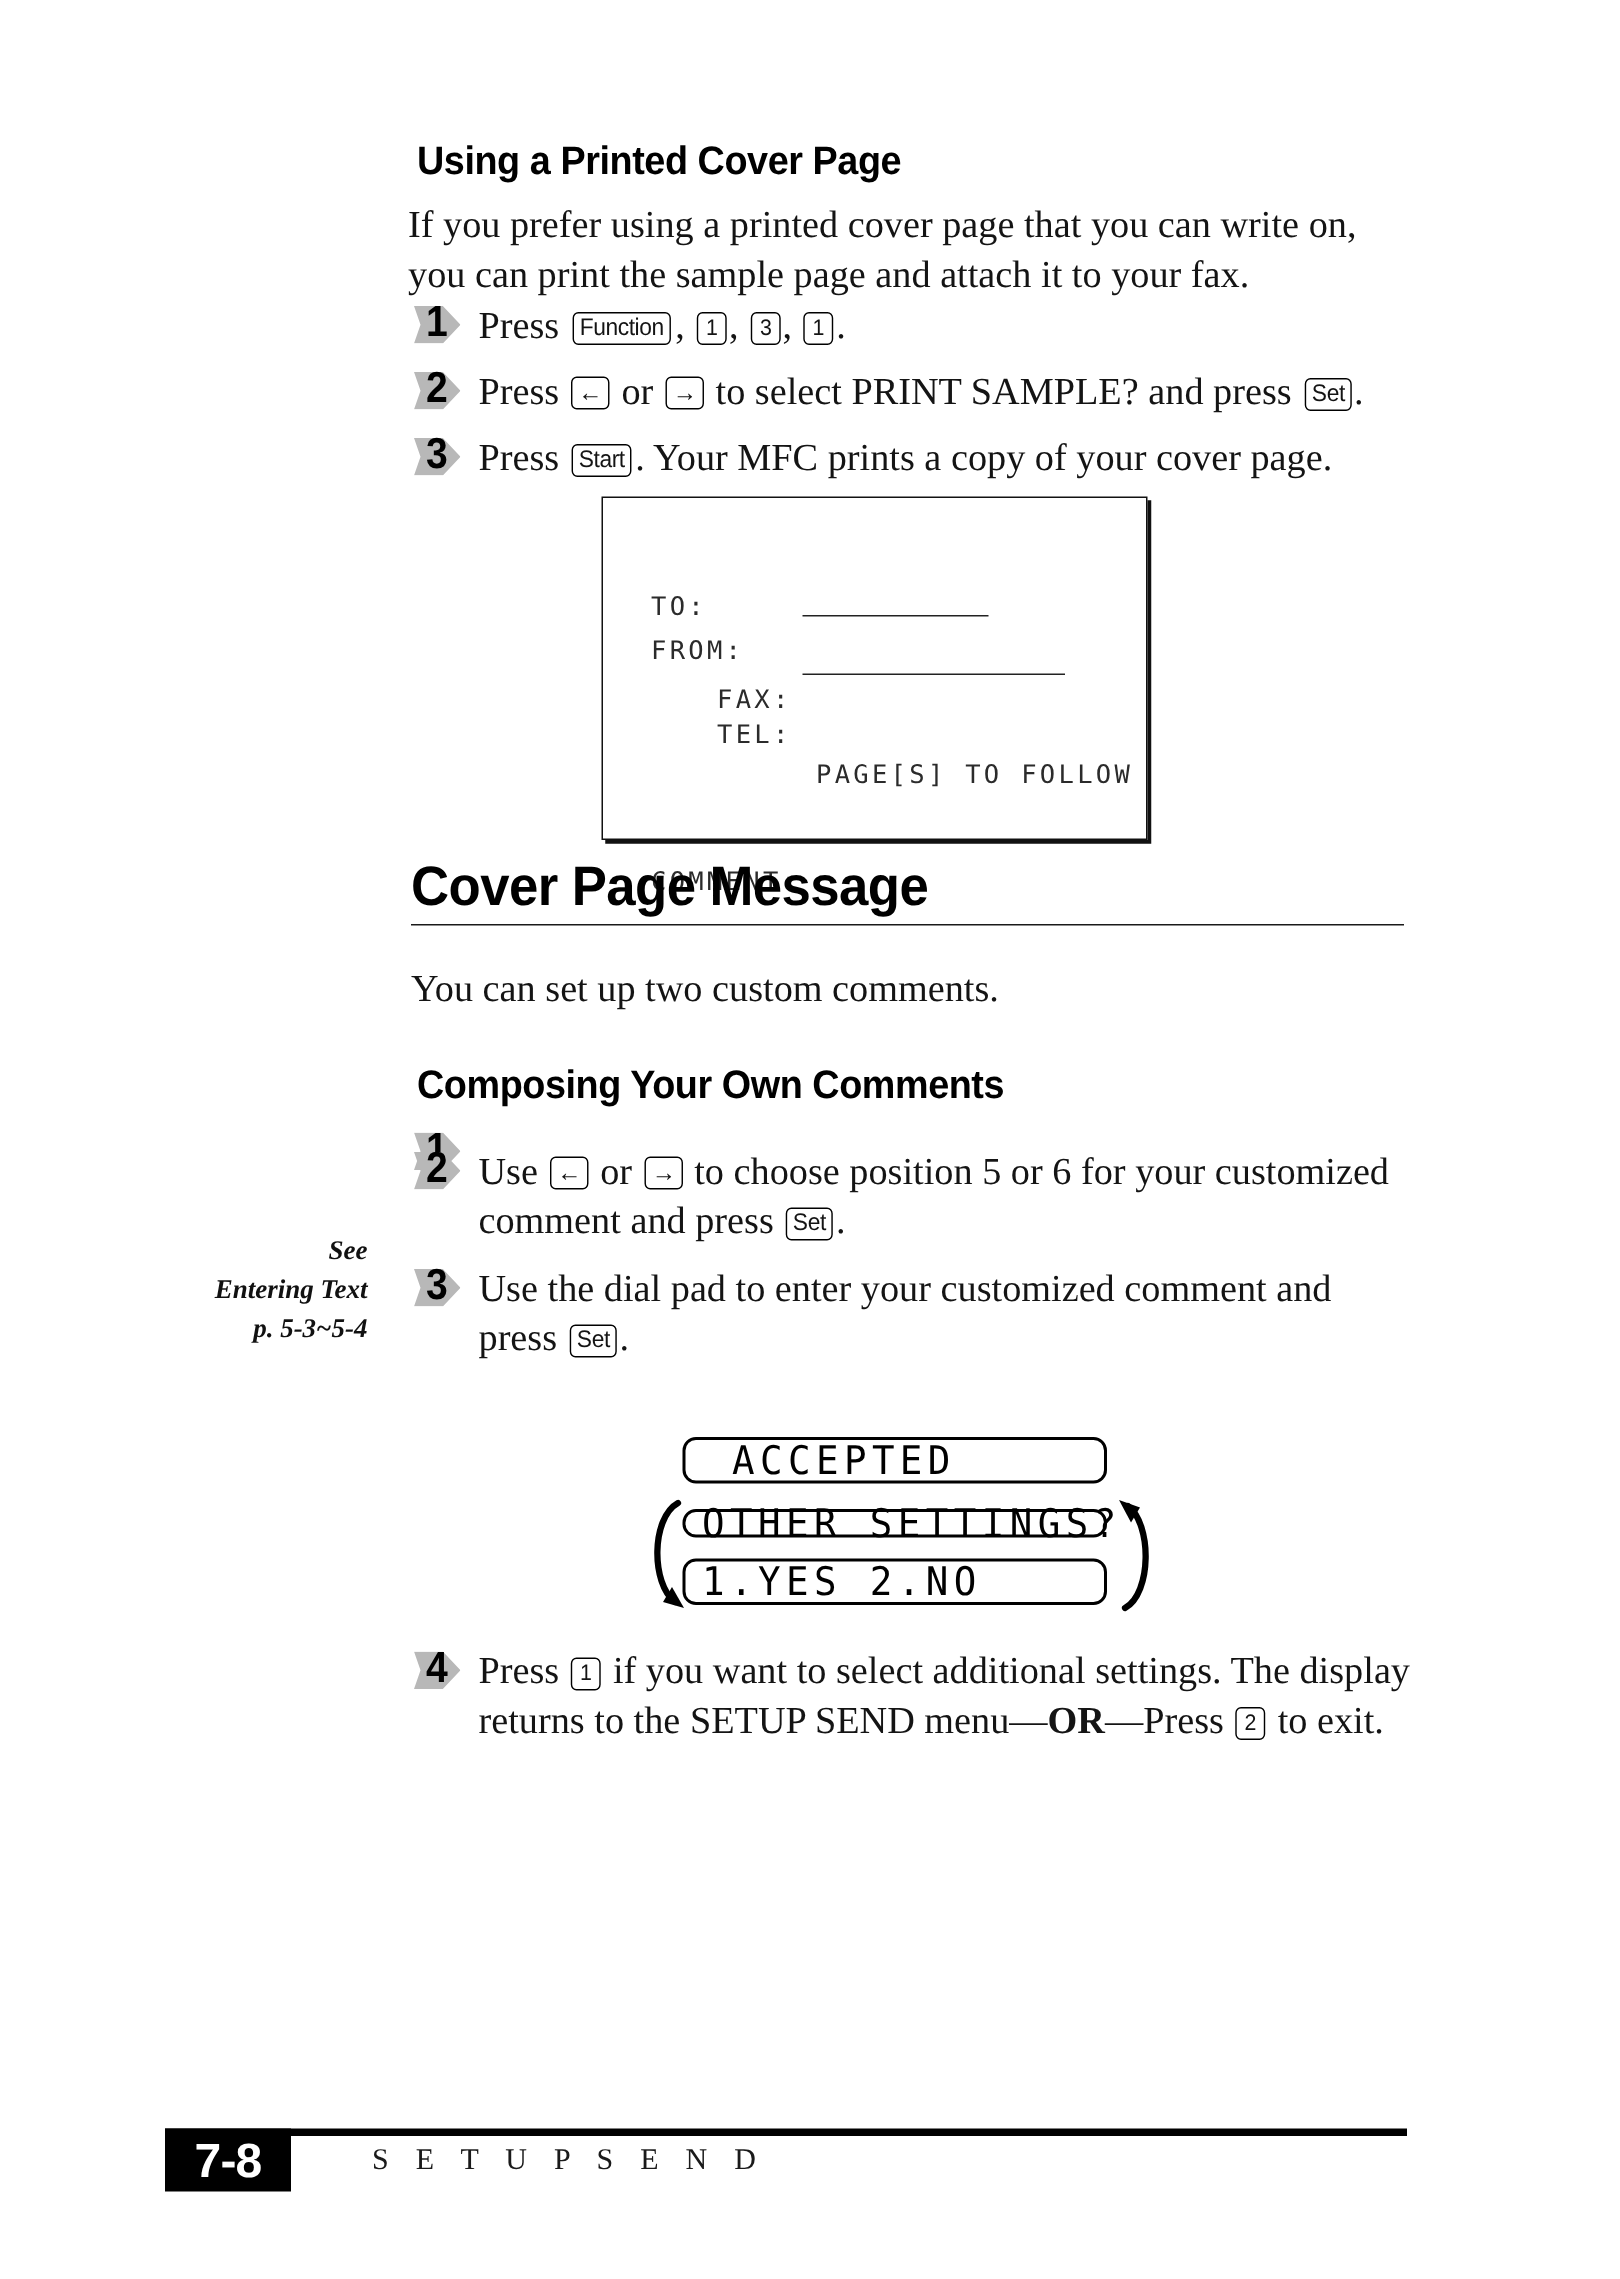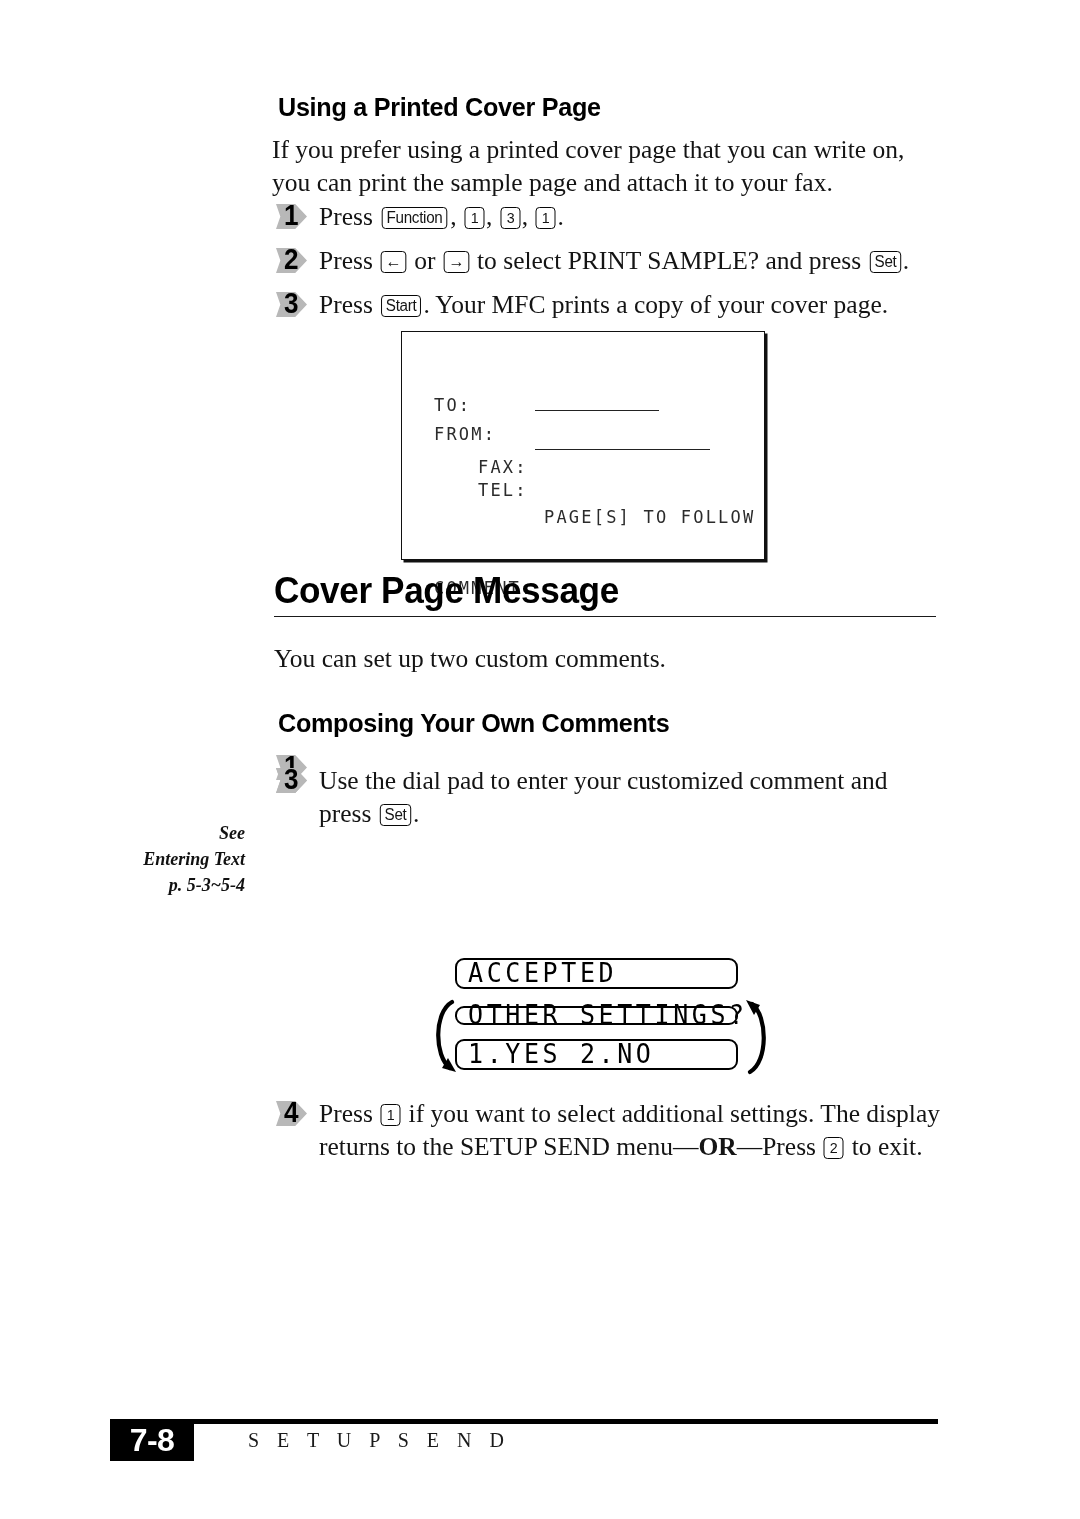--- a/index.html
+++ b/index.html
@@ -279,34 +279,41 @@
       <span class="flag"></span>
       <span class="num">1</span>
     </span>
   </div>
 
   <div class="step body-text" style="margin-top:13px;">
     <span class="step-marker">
       <span class="flag"></span>
       <span class="num">2</span>
     </span>
+    <span>Use
+      <span class="key arrow">←</span>
+      or
+      <span class="key arrow">→</span>
+      to choose position 5 or 6 for your customized comment and press
+      <span class="key">Set</span>.
+    </span>
   </div>
 
   <div class="step body-text" style="margin-top:12px;">
     <span class="step-marker">
       <span class="flag"></span>
       <span class="num">3</span>
     </span>
     <span>Use the dial pad to enter your customized comment and press
       <span class="key">Set</span>.
     </span>
   </div>
 </div>
 
-<div class="lcd" style="left:455px; top:958px; width:283px; height:31px;">
+<div class="lcd" style="left:455px; top:958px; width:283px; height:31px;padding-left:20px;">
   <span class="lcd-text">ACCEPTED</span>
 </div>
 
 <div class="lcd" style="left:455px; top:1006px; width:283px; height:19px;">
   <span class="lcd-text">OTHER SETTINGS?</span>
 </div>
 
 <div class="lcd" style="left:455px; top:1039px; width:283px; height:31px;">
   <span class="lcd-text">1.YES 2.NO</span>
 </div>

